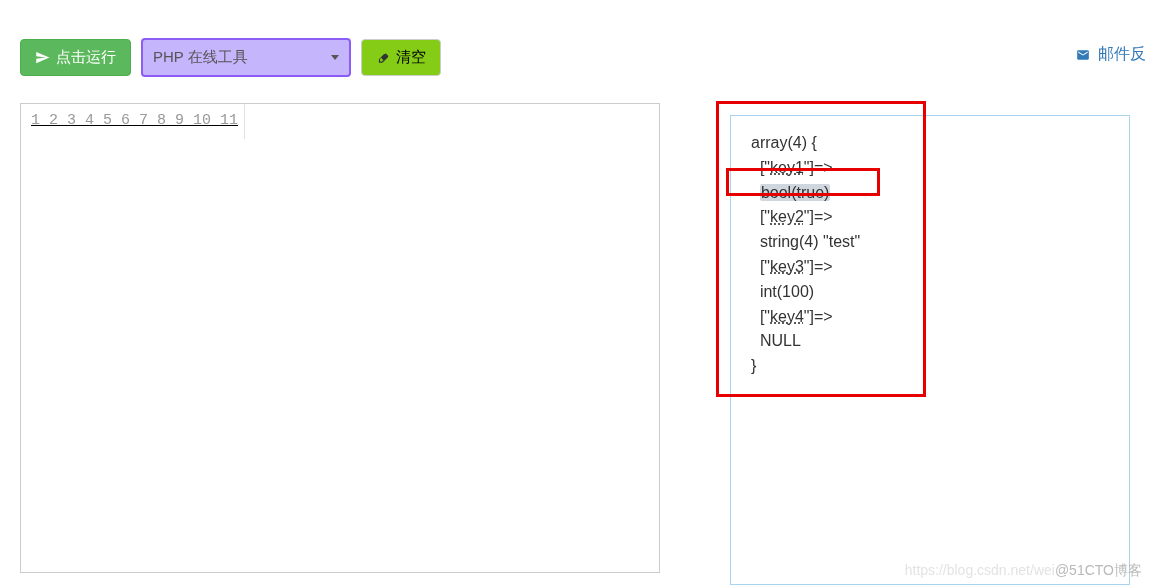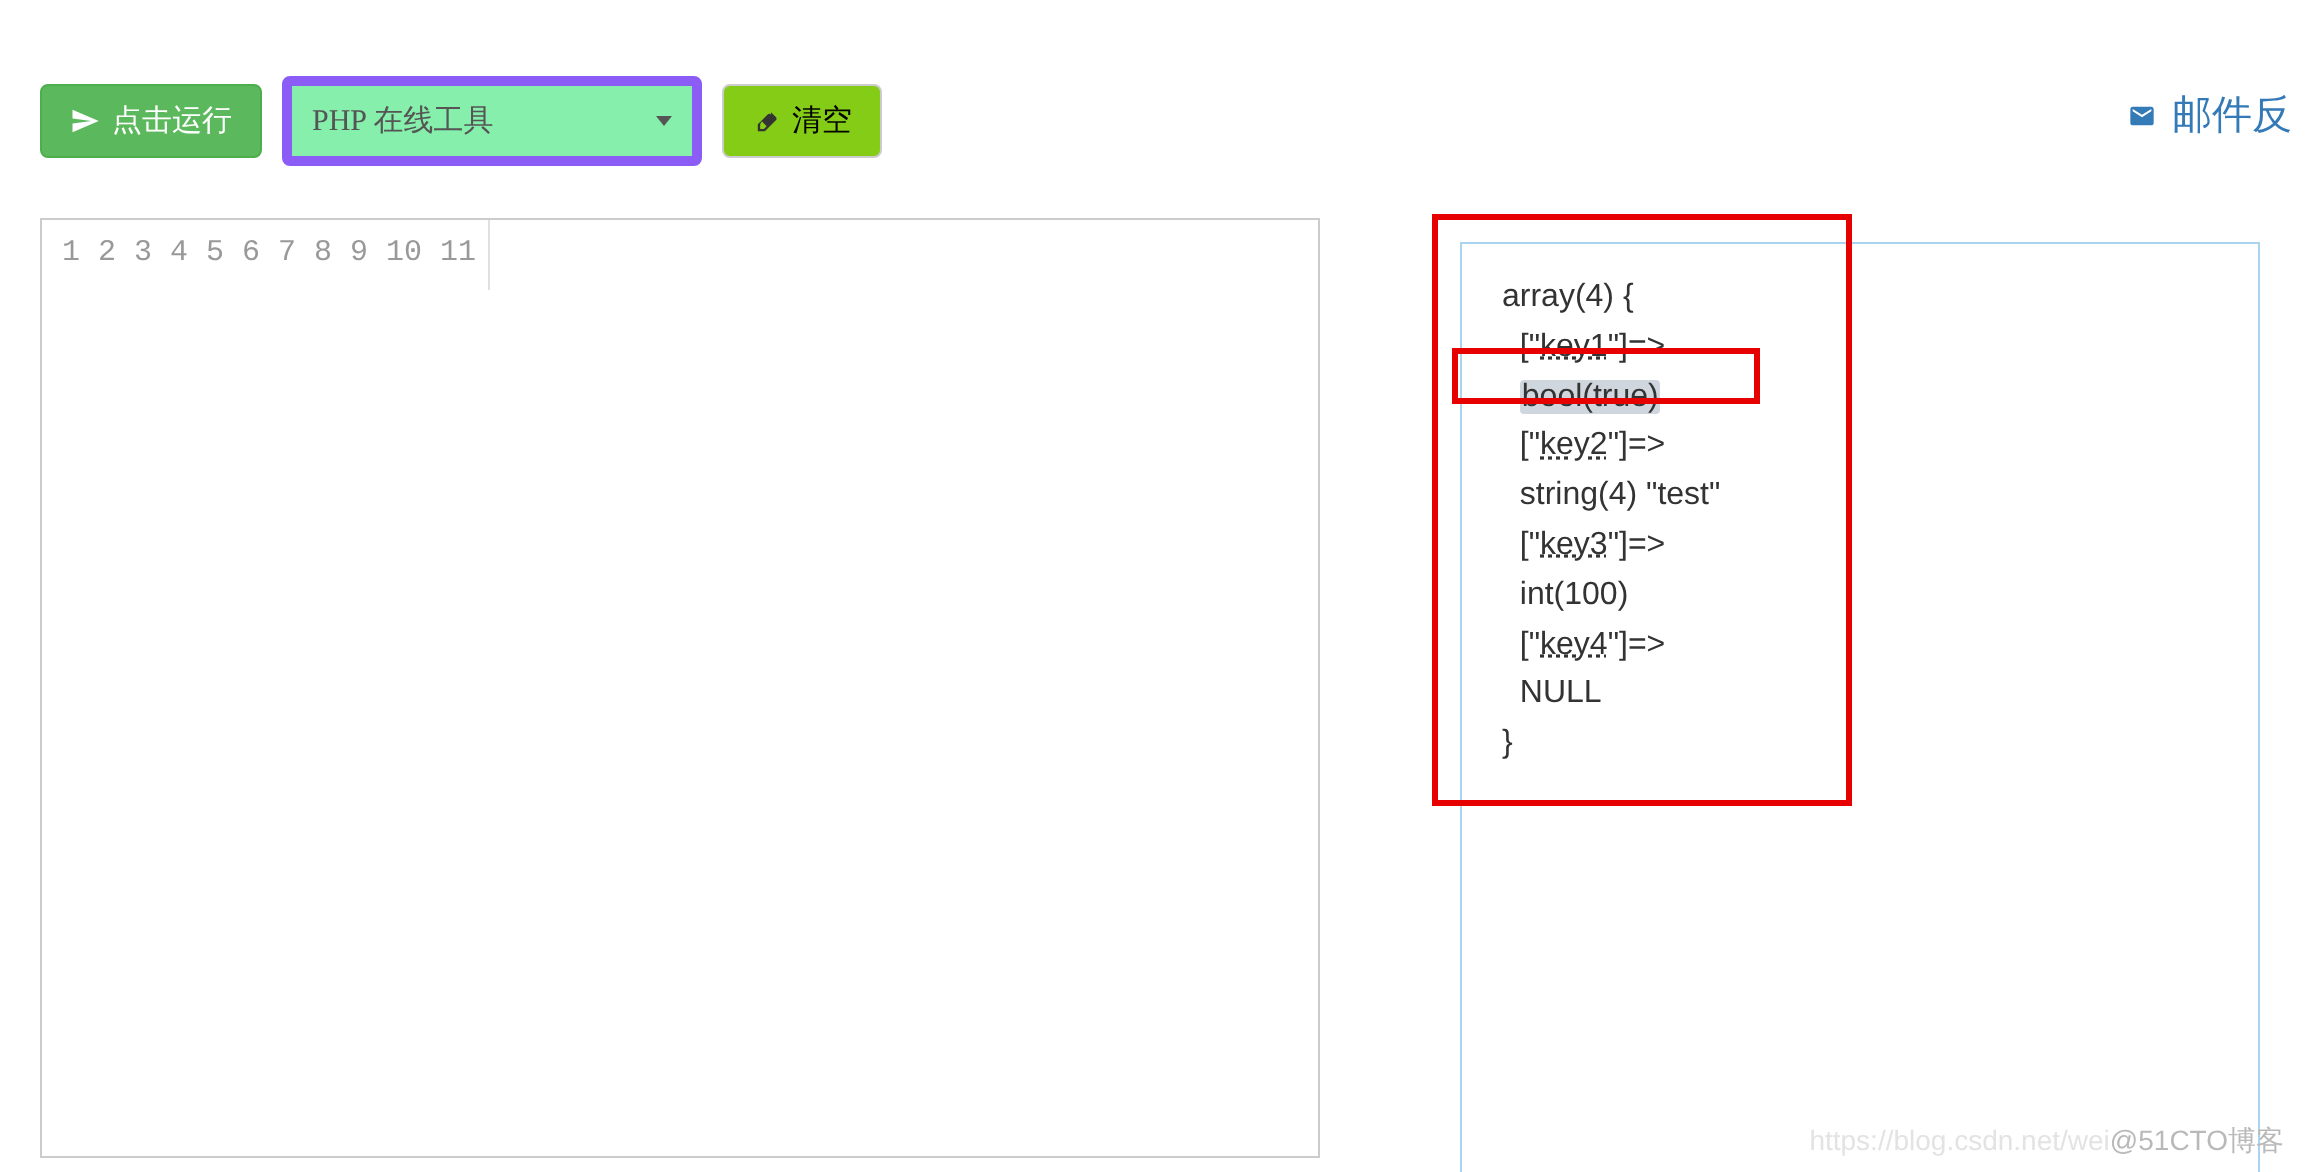--- a/index.html
+++ b/index.html
@@ -41,46 +41,45 @@
       gap: 6px;
     }
     .btn-run {
       background: #5cb85c;
       border-color: #4cae4c;
       color: #fff;
     }
     .btn-run .icon { fill: #fff; }
     .btn-clear .icon { fill: #333; }
     .select-wrap {
-      border: 5px solid #8b5cf6;
+      border: 2px solid #8b5cf6;
       border-radius: 4px;
-      background: #86efac;
+      background: #c4b5fd;
       padding: 8px 10px;
       display: flex;
       align-items: center;
       min-width: 210px;
       font-size: 15px;
       cursor: pointer;
       position: relative;
       color: #555;
-      font-family: Liberation Serif, serif;
     }
     .select-wrap .caret {
       margin-left: auto;
       width: 0; height: 0;
       border-left: 4px solid transparent;
       border-right: 4px solid transparent;
       border-top: 5px solid #555;
     }
     .feedback-link {
       position: absolute;
       right: -10px;
       top: 28px;
       color: #337ab7;
-      font-size: 20px;
+      font-size: 16px;
       display: flex;
       align-items: center;
       gap: 6px;
       cursor: pointer;
     }
     .feedback-link .icon { fill: #337ab7; }
     .content-row {
       display: flex;
       gap: 70px;
       margin-top: 6px;
@@ -90,20 +89,21 @@
       border: 1px solid #ccc;
       height: 470px;
       background: #fff;
       overflow: hidden;
     }
     .code-area {
       display: flex;
       font-family: Consolas, "Courier New", monospace;
       font-size: 15px;
       line-height: 1.5;
+      text-decoration: underline;
     }
     .gutter {
       background: #fff;
       text-align: right;
       padding: 6px 6px 6px 10px;
       color: #999;
       border-right: 1px solid #e0e0e0;
       user-select: none;
       min-width: 34px;
     }

